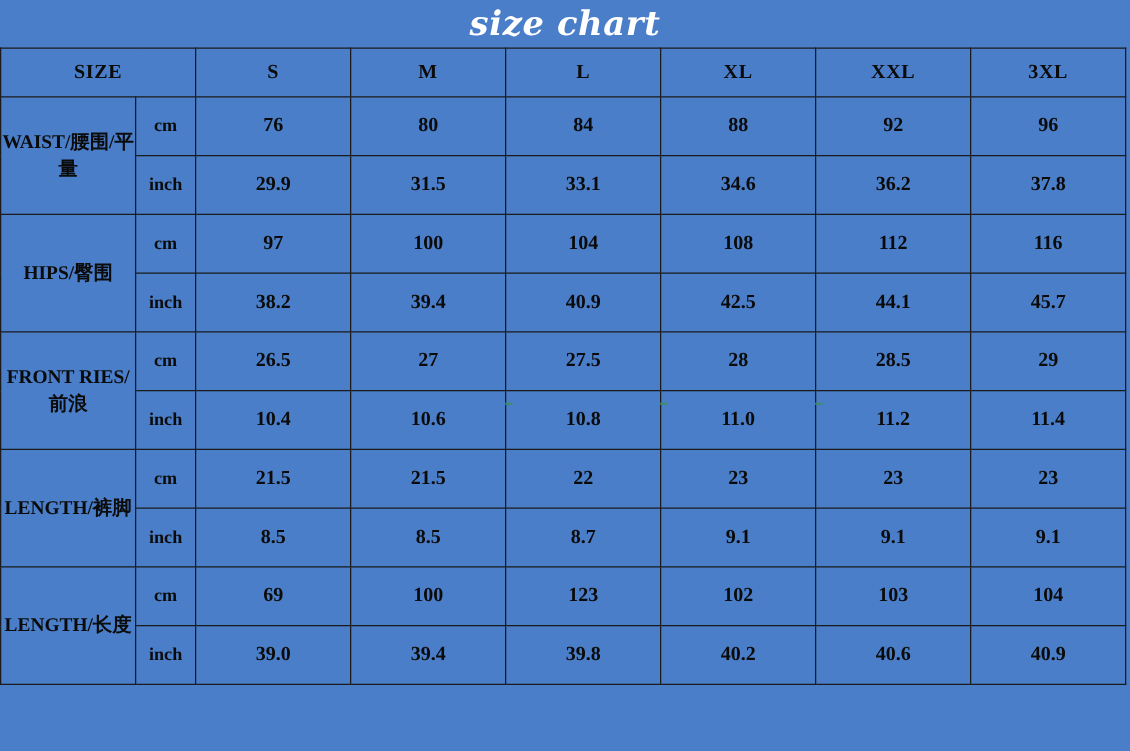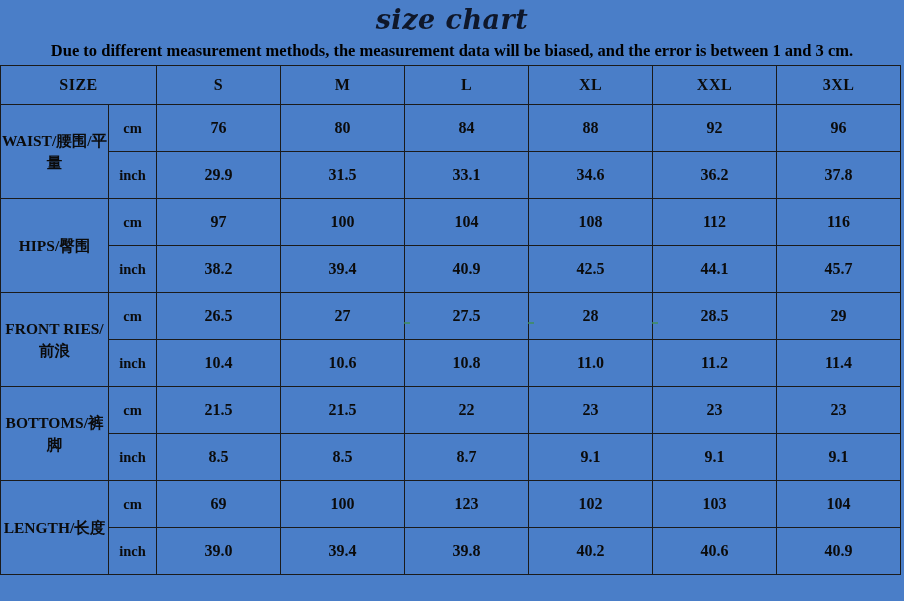--- a/index.html
+++ b/index.html
@@ -24,21 +24,21 @@
   .title {
     text-align: center;
     font-family: "DejaVu Serif", serif;
     font-style: italic;
     font-size: 27px;
     font-weight: bold;
     letter-spacing: 0.5px;
     padding-top: 4px;
     height: 34px;
     line-height: 32px;
-    color: #0f172a;
+    color: #ffffff;
   }
   .note {
     text-align: center;
     font-family: "Liberation Serif", serif;
     font-weight: bold;
     font-size: 16.5px;
     line-height: 24px;
     padding: 1px 6px 2px 6px;
   }
   table.chart {
@@ -89,21 +89,20 @@
     opacity: 0.75;
   }
 </style>
 </head>
 <body>
 
 <div class="sheet">
 
   <div class="title">size chart</div>
 
-  <div class="note">Due to different measurement methods, the measurement data will be biased, and the error is between 1 and 3 cm.</div>
 
   <table class="chart">
     <colgroup>
       <col class="c-label">
       <col class="c-unit">
       <col class="c-size">
       <col class="c-size">
       <col class="c-size">
       <col class="c-size">
       <col class="c-size">
@@ -176,21 +175,21 @@
         <td class="unit">inch</td>
         <td class="val">10.4</td>
         <td class="val">10.6</td>
         <td class="val">10.8</td>
         <td class="val">11.0</td>
         <td class="val">11.2</td>
         <td class="val">11.4</td>
       </tr>
 
       <tr>
-        <td class="rowlabel" rowspan="2">BOTTOMS/裤脚</td>
+        <td class="rowlabel" rowspan="2">LENGTH/裤脚</td>
         <td class="unit">cm</td>
         <td class="val">21.5</td>
         <td class="val">21.5</td>
         <td class="val">22</td>
         <td class="val">23</td>
         <td class="val">23</td>
         <td class="val">23</td>
       </tr>
       <tr>
         <td class="unit">inch</td>

